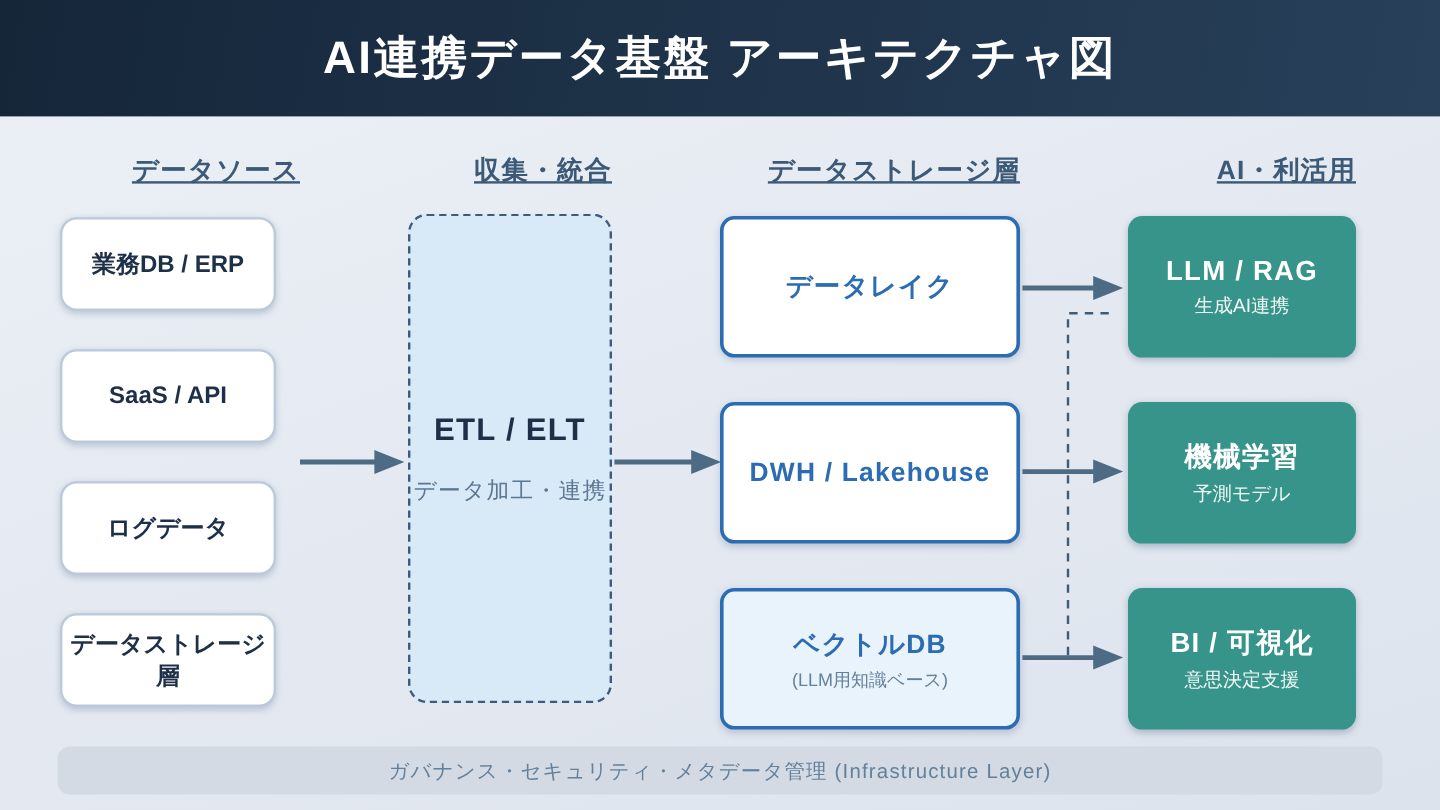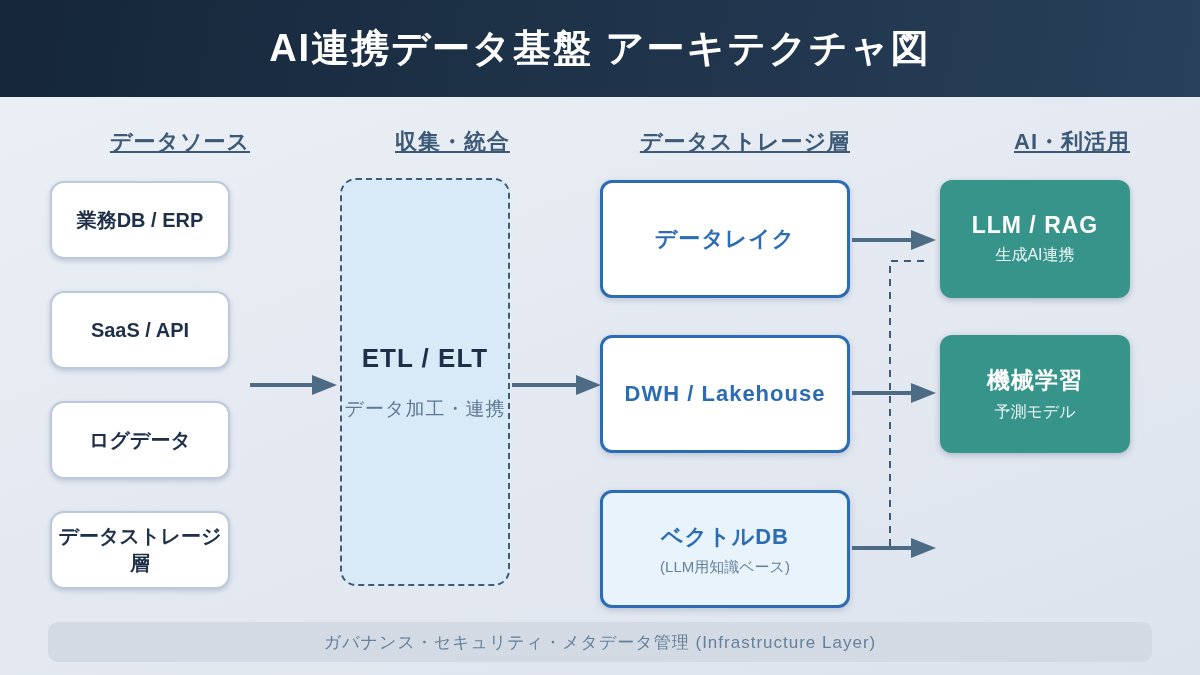--- a/index.html
+++ b/index.html
@@ -137,20 +137,24 @@
   </div>
 
   <div class="box ai ai1">
     <div class="title">LLM / RAG</div>
     <div class="sub">生成AI連携</div>
   </div>
   <div class="box ai ai2">
     <div class="title">機械学習</div>
     <div class="sub">予測モデル</div>
   </div>
+  <div class="box ai ai3">
+    <div class="title">BI / 可視化</div>
+    <div class="sub">意思決定支援</div>
+  </div>
 
   <div class="footer-bar">
     <span>ガバナンス・セキュリティ・メタデータ管理 (Infrastructure Layer)</span>
   </div>
 
   <svg class="arrows" width="1200" height="675" viewBox="0 0 1200 675">
     <g>
       <line x1="250" y1="385" x2="314" y2="385"></line>
       <polygon points="312,375 312,395 337,385"></polygon>
     </g>

